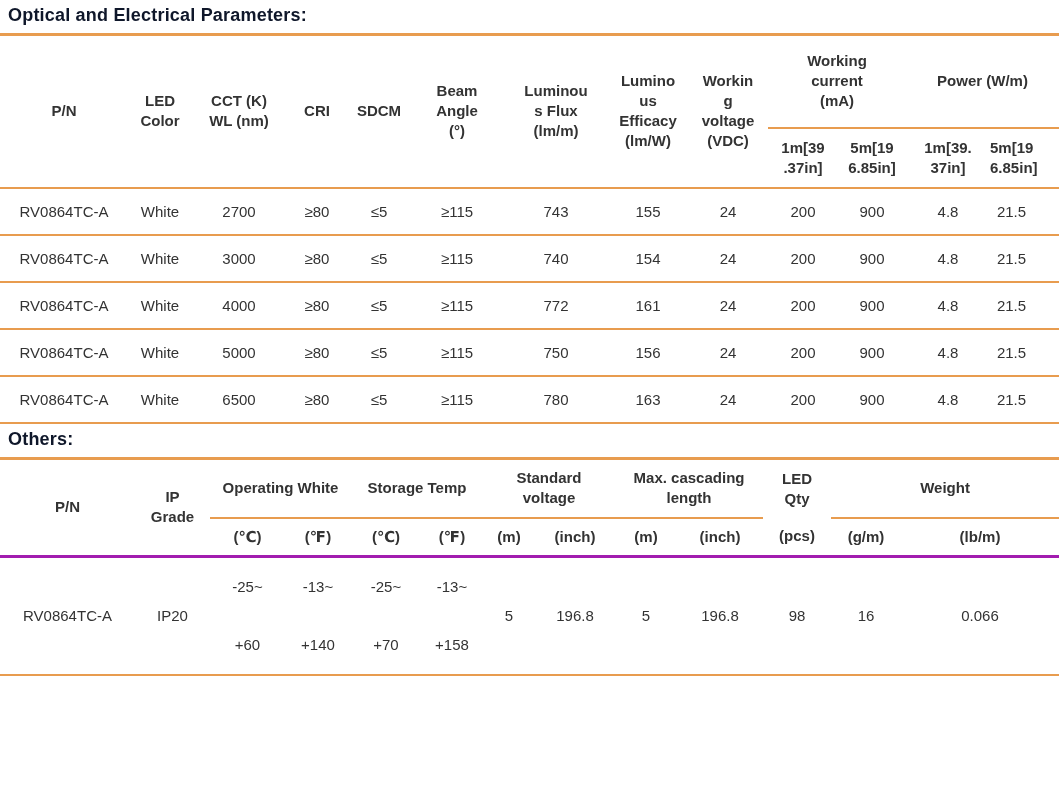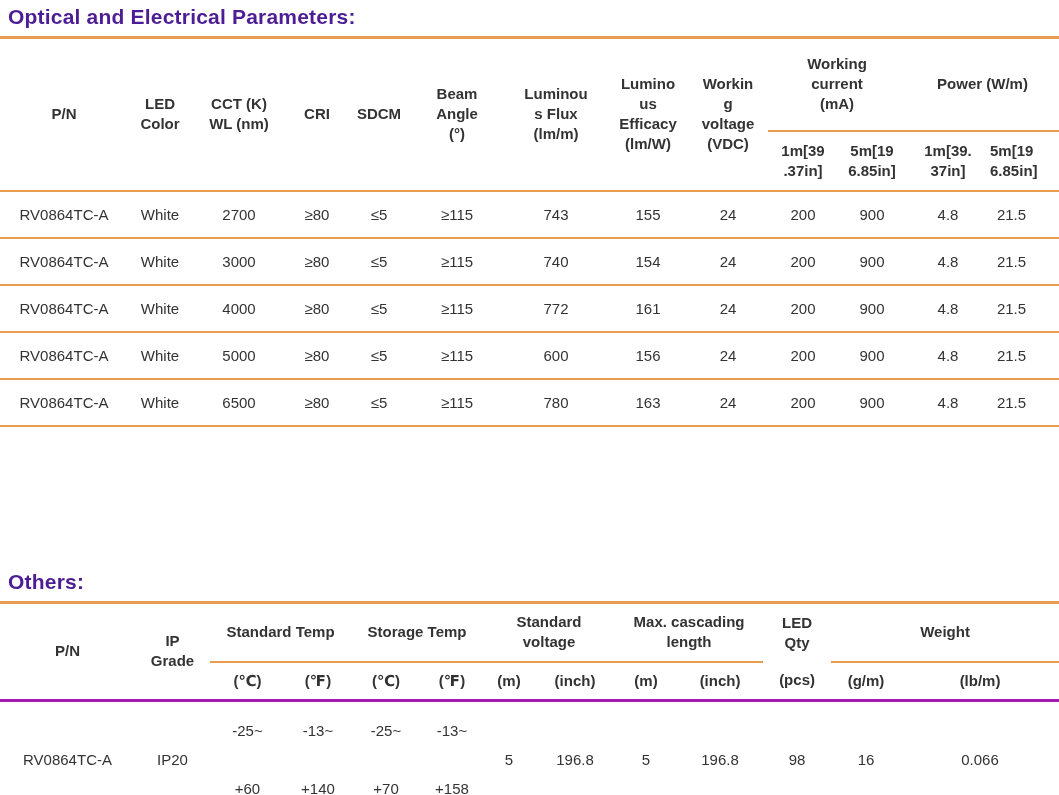--- a/index.html
+++ b/index.html
@@ -1,24 +1,24 @@
 <!DOCTYPE html>
 <html><head>
 <meta charset="utf-8">
 <style>
   html,body{margin:0;padding:0;}
   body{
     width:1059px;height:795px;overflow:hidden;background:#ffffff;
     font-family:"Liberation Sans","DejaVu Sans",sans-serif;color:#333333;
   }
   .section-title{
-    font-size:21px;font-weight:bold;color:#4c1d95;
+    font-size:18px;font-weight:bold;color:#0f172a;
     margin:0;padding:5px 0 7px 8px;letter-spacing:0.2px;
   }
-  .section-title.others{margin-top:138px;}
+  .section-title.others{}
   table{
     border-collapse:collapse;table-layout:fixed;width:1059px;
     border-top:3px solid #e89c4f;border-bottom:2px solid #e89c4f;
   }
   th,td{
     font-size:15px;text-align:center;vertical-align:middle;
     padding:0;white-space:pre-line;color:#333333;
   }
   th{font-weight:bold;}
   td{font-weight:normal;}
@@ -143,21 +143,21 @@
       <td>4.8</td>
       <td class="pad-r">21.5</td>
     </tr>
     <tr>
       <td>RV0864TC-A</td>
       <td>White</td>
       <td>5000</td>
       <td>≥80</td>
       <td>≤5</td>
       <td>≥115</td>
-      <td>600</td>
+      <td>750</td>
       <td>156</td>
       <td>24</td>
       <td>200</td>
       <td>900</td>
       <td>4.8</td>
       <td class="pad-r">21.5</td>
     </tr>
     <tr>
       <td>RV0864TC-A</td>
       <td>White</td>
@@ -192,21 +192,21 @@
       <col style="width:86px">
       <col style="width:68px">
       <col style="width:70px">
     <col style="width:158px">
   </colgroup>
   <thead>
     <tr class="group-row">
       <th rowspan="2">P/N</th>
       <th rowspan="2">IP
 Grade</th>
-      <th colspan="2" class="gline">Standard Temp</th>
+      <th colspan="2" class="gline">Operating White</th>
       <th colspan="2" class="gline">Storage Temp</th>
       <th colspan="2" class="gline">Standard
 voltage</th>
       <th colspan="2" class="gline">Max. cascading
 length</th>
       <th>LED
 Qty</th>
       <th colspan="2" class="gline">Weight</th>
     </tr>
     <tr class="sub-row">

